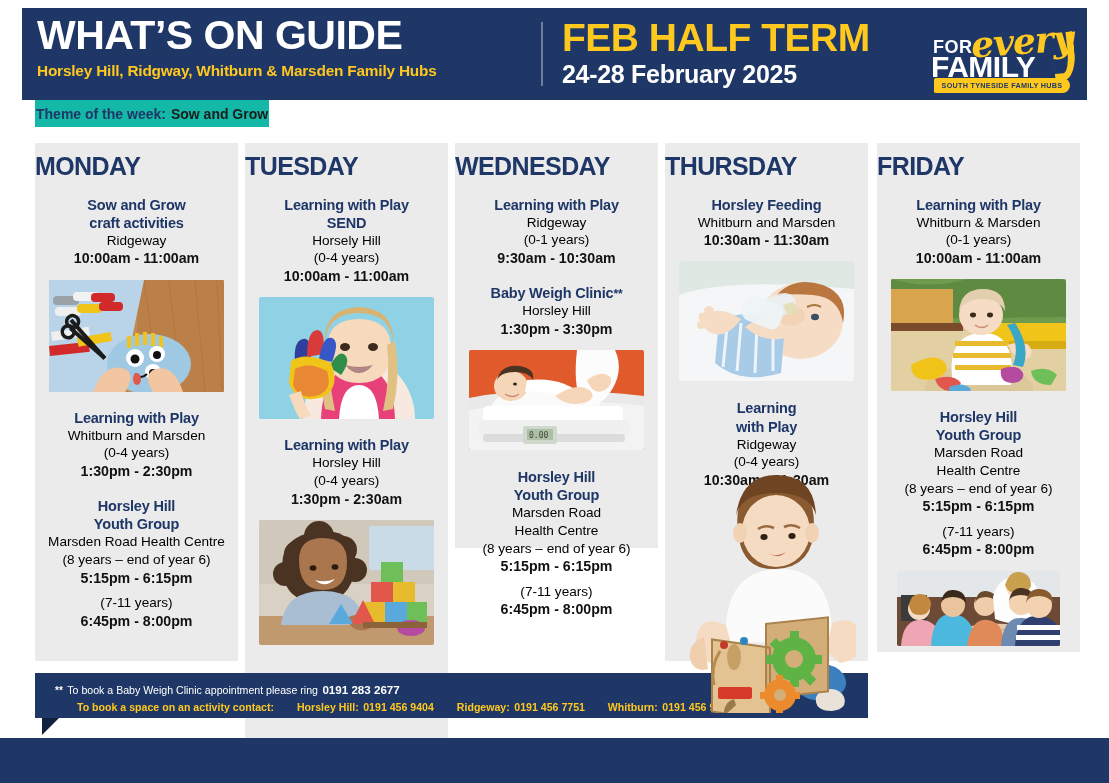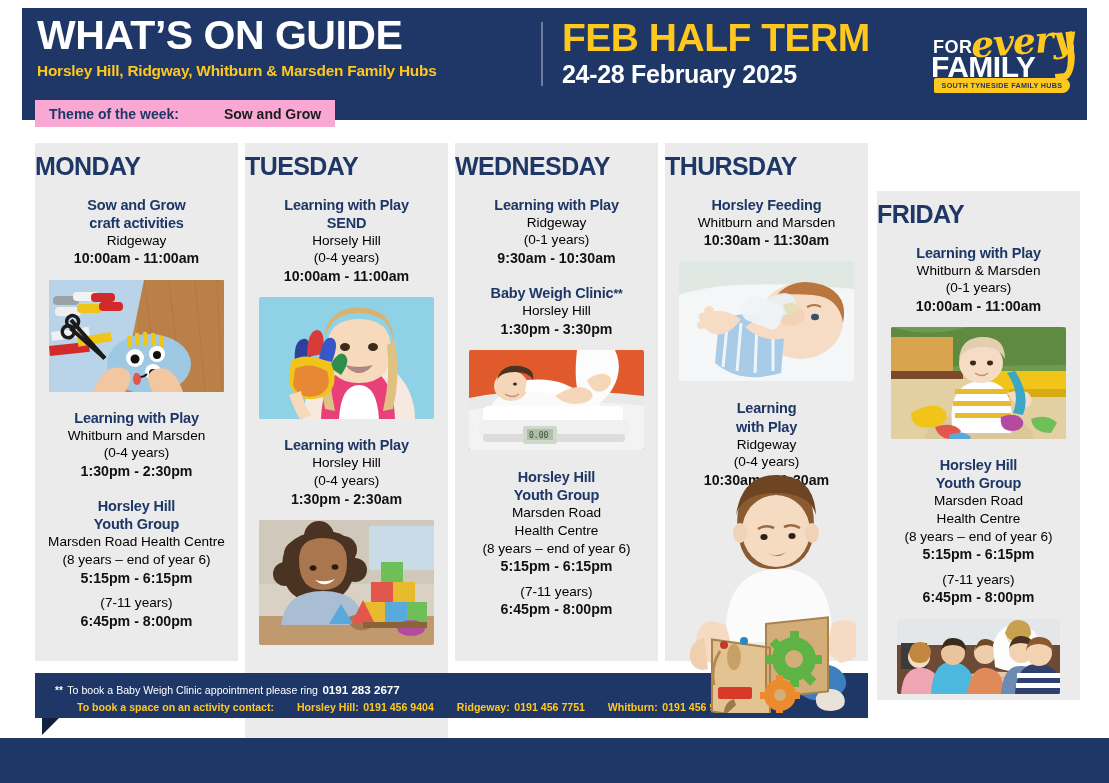--- a/index.html
+++ b/index.html
@@ -7,21 +7,21 @@
     width: 1109px; height: 783px;
     background: #ffffff;
     font-family: "Liberation Sans", sans-serif;
     overflow: hidden;
   }
   .page { position: relative; width: 1109px; height: 783px; background:#ffffff; }
 
   
   .header {
     position: absolute; left: 22px; top: 8px;
-    width: 1065px; height: 112px;
+    width: 1065px; height: 92px;
     background: #1e3767;
   }
   .hdr-left { position: absolute; left: 15px; top: 6px; width: 495px; }
   .hdr-title {
     color: #ffffff; font-weight: 900; font-size: 41px; letter-spacing: -0.5px;
     line-height: 1.05; white-space: nowrap;
   }
   .hdr-sub {
     color: #ffc81e; font-weight: 800; font-size: 15.4px;
     letter-spacing: -0.2px; margin-top: 5px; white-space: nowrap;
@@ -66,39 +66,39 @@
   .logo-ribbon {
     position: absolute; left: 7px; top: 60px; width: 136px; height: 15px;
     background:#ffc81e; border-radius: 2px 8px 8px 2px;
     color:#1e3767; font-weight:900; font-size:7.2px; letter-spacing:0.3px;
     display:flex; align-items:center; justify-content:center;
   }
 
   
   .theme-banner {
     position: absolute; left: 35px; top: 100px;
-    height: 27px; padding: 0 14px;
-    background: #f9a8d4;
-    display: flex; align-items: center; gap: 40px;
+    height: 27px; padding: 0 1px;
+    background: #14b8a6;
+    display: flex; align-items: center;
   }
   .theme-label { color:#1e3767; font-weight:900; font-size:14px; }
   .theme-value { color:#1b1b1b; font-weight:900; font-size:14px; margin-left:5px; }
 
   
   .grid { position:absolute; left:0; top:143px; width:1109px; height:530px; }
   .col {
     position: absolute; top: 0;
     background: #ebebeb;
     padding-top: 10px;
   }
   .col-mon  { left: 35px;  width: 203px; height: 518px; }
   .col-tue  { left: 245px; width: 203px; height: 657px; }
-  .col-wed  { left: 455px; width: 203px; height: 518px; }
+  .col-wed  { left: 455px; width: 203px; height: 405px; }
   .col-thu  { left: 665px; width: 203px; height: 518px; }
-  .col-fri  { left: 877px; width: 203px; height: 509px; margin-top: 48px; }
+  .col-fri  { left: 877px; width: 203px; height: 509px; }
 
   .day-name {
     color: #1e3767;
     font-weight: 900; font-size: 25px; letter-spacing: -0.6px;
     line-height: 1.1;
   }
 
   .evt { text-align:center; margin-top: 15px; padding: 0 6px; }
   .evt-title {
     color:#1e3767; font-weight:900; font-size:14.5px;

